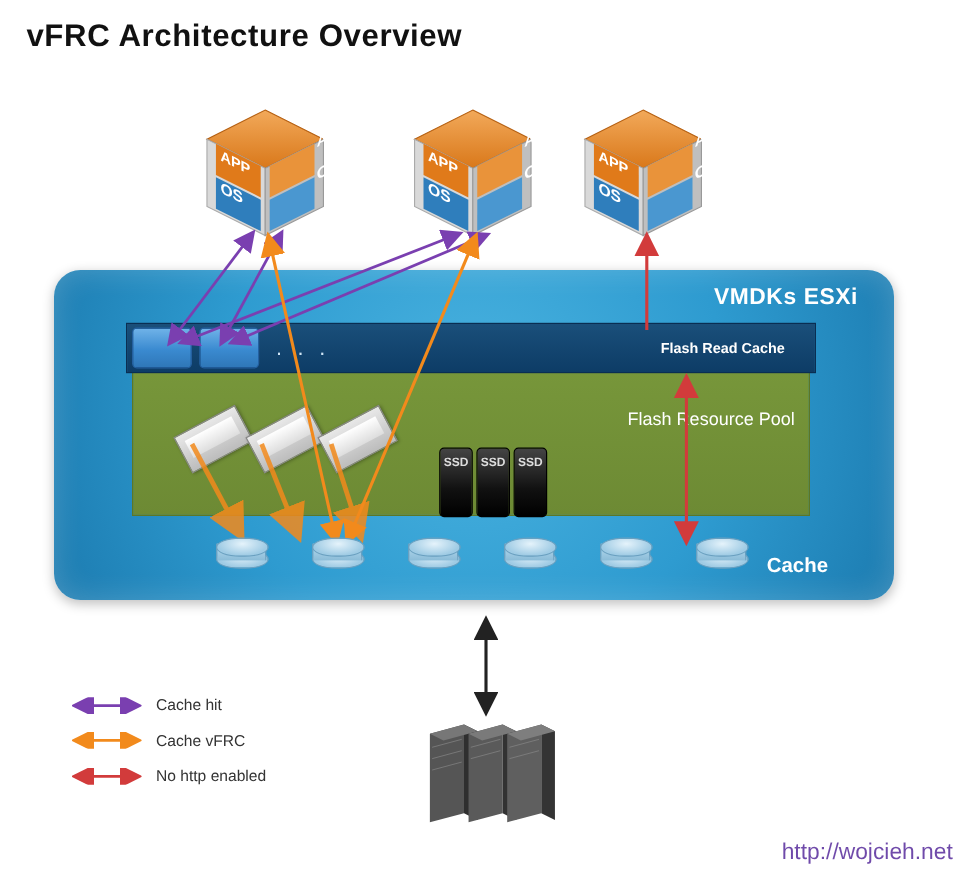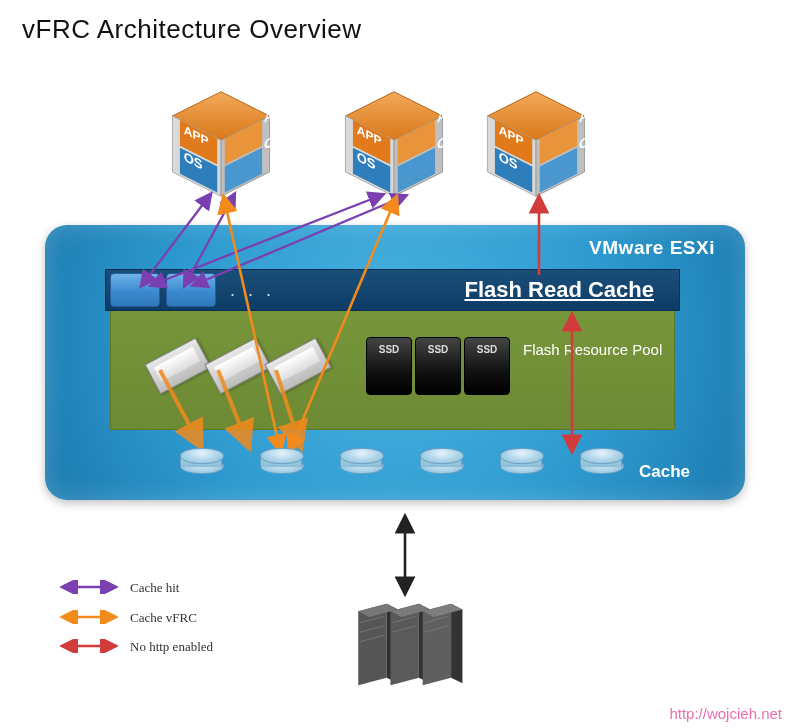--- a/index.html
+++ b/index.html
@@ -11,21 +11,21 @@
     font-family: "Segoe UI", Arial, sans-serif;
     background: #fff;
     position: relative;
     overflow: hidden;
   }
   .title {
     position: absolute;
     left: 22px;
     top: 14px;
     font-size: 26px;
-    font-weight: 400;
+    font-weight: 700;
     color: #111;
     letter-spacing: 0.5px;
   }
 
   
   .esxi-box {
     position: absolute;
     left: 45px;
     top: 225px;
     width: 700px;
@@ -89,45 +89,45 @@
     margin-left: 12px;
     letter-spacing: 4px;
   }
   .cache-label {
     position: absolute;
     right: 25px;
     top: 50%;
     transform: translateY(-50%);
     color: #fff;
     font-weight: 600;
-    font-size: 22px;
-    text-decoration: underline;
+    font-size: 12px;
   }
 
   
   .ssd-group {
     position: absolute;
     left: 255px;
     top: 66px;
     display: flex;
     gap: 3px;
   }
   .ssd {
-    width: 46px;
+    width: 28px;
     height: 58px;
     border-radius: 4px;
     background: linear-gradient(#444 0%, #111 60%, #000 100%);
     border: 1px solid #000;
     color: #ddd;
     font-size: 10px;
     font-weight: 700;
     display: flex;
     align-items: flex-start;
     justify-content: center;
     padding-top: 6px;
+    margin-top: 36px;
   }
   .flash-pool-label {
     position: absolute;
     left: 412px;
     top: 70px;
     width: 140px;
     color: #fff;
     font-size: 15px;
     line-height: 1.25;
   }
@@ -216,38 +216,38 @@
   
   .legend {
     position: absolute;
     left: 60px;
     top: 580px;
     font-size: 13px;
     color: #333;
   }
   .legend-row {
     display: flex;
+    align-items: center;
     margin-bottom: 14px;
-    font-family: Liberation Serif, serif;
   }
   .legend-arrow {
     width: 58px;
     height: 14px;
     margin-right: 12px;
     position: relative;
   }
   .legend-arrow svg{width:100%;height:100%;}
   .legend-text { max-width: 110px; line-height:1.2; }
 
   .watermark {
     position: absolute;
-    right: 18px;
+    right: 6px;
     bottom: 6px;
-    font-size: 15px;
-    color: #ec4899;
+    font-size: 19px;
+    color: #4c1d95;
     opacity: 0.8;
   }
 </style>
 </head>
 <body>
 
 <div class="title">vFRC Architecture Overview</div>
 
 <div class="cube cube1"><svg viewBox="0 0 120 120">
     <polygon points="60,4 112,30 60,56 8,30" fill="url(#topg)" stroke="#b55f10"></polygon>
@@ -301,21 +301,21 @@
     <text x="84" y="90" fill="#fff" font-size="14" font-weight="700" transform="skewY(-26) translate(22,28)">OS</text>
     <defs>
       <linearGradient id="topg" x1="0" y1="0" x2="0" y2="1">
         <stop offset="0" stop-color="#f2a95a"></stop>
           <stop offset="1" stop-color="#d9781a"></stop>
       </linearGradient>
     </defs>
   </svg></div>
 
 <div class="esxi-box">
-  <div class="esxi-label">VMware ESXi</div>
+  <div class="esxi-label">VMDKs ESXi</div>
   <div class="green-box">
     <div class="cache-bar">
       <div class="cache-block"></div>
       <div class="cache-block"></div>
       <span class="cache-dots">. . .</span>
       <span class="cache-label">Flash Read Cache</span>
     </div>
     <div class="stick stick1"></div>
     <div class="stick stick2"></div>
     <div class="stick stick3"></div>

